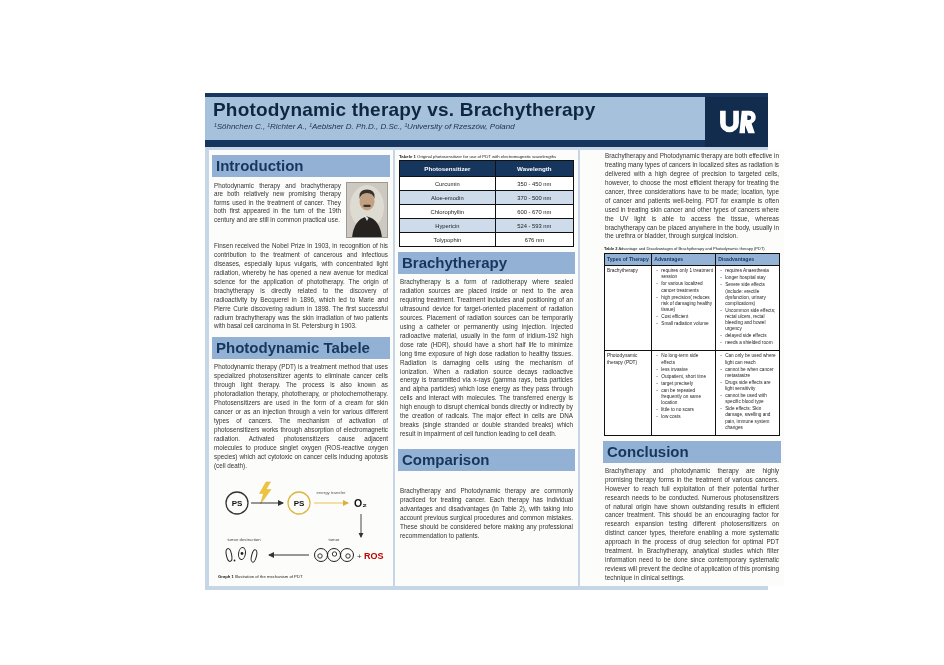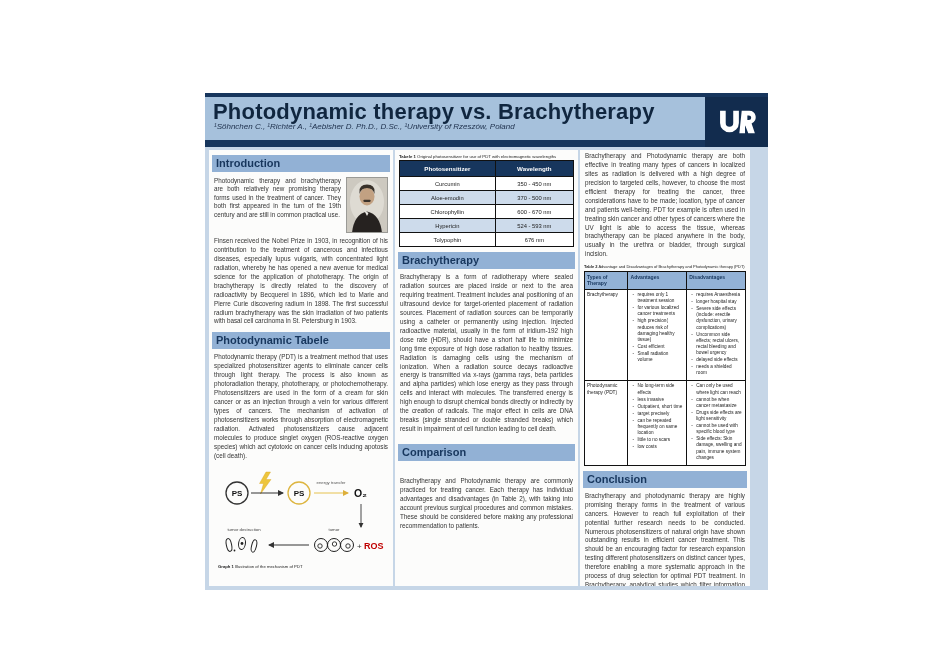--- a/index.html
+++ b/index.html
@@ -5,31 +5,31 @@
   html,body { margin:0; padding:0; }
   body {
     width:944px; height:665px; position:relative; overflow:hidden;
     background:#ffffff;
     font-family:"Liberation Sans", sans-serif;
     -webkit-font-smoothing:antialiased;
   }
   .poster { position:absolute; left:205px; top:93px; width:563px; height:497px; background:#c6d6e7; }
   .bar-top { position:absolute; top:0; left:0; right:0; height:4px; background:#17365d; }
   .title-band { position:absolute; top:4px; left:0; right:0; height:43px; background:#a6c1dc; }
-  .poster-title { position:absolute; left:8px; top:2px; font-size:22px; font-weight:bold; color:#10263f; letter-spacing:.2px; white-space:nowrap; }
+  .poster-title { position:absolute; left:8px; top:2px; font-size:19px; font-weight:bold; color:#10263f; letter-spacing:.2px; white-space:nowrap; }
   .poster-authors { position:absolute; left:9px; top:25px; font-size:8px; font-style:italic; color:#1c2e4a; white-space:nowrap;text-align:right; }
   .bar-mid { position:absolute; top:47px; left:0; right:0; height:7px; background:#17365d; }
   .logo-box { position:absolute; top:4px; right:0; width:63px; height:50px; background:#122c4e; display:flex; align-items:center; justify-content:center; z-index:2; }
 
   .col { position:absolute; top:57px; height:436px; background:#fcfcfb; overflow:hidden; }
   .col1 { left:4px;   width:184px; }
   .col2 { left:190px; width:183px; }
-  .col3 { left:375px; width:170px; }
-
-  .sec-h { margin:5px 3px 4px 3px; background:#92b1d5; color:#17365d; font-weight:bold; font-size:11px; padding:2px 4px 3px 4px; }
+  .col3 { left:375px; width:184px;padding-left:20px; }
+
+  .sec-h { margin:5px 3px 4px 3px; background:#92b1d5; color:#17365d; font-weight:bold; font-size:15px; padding:2px 4px 3px 4px; }
   .body-text { margin:4px 5px 6px 5px; font-size:6.3px; line-height:1.42; color:#333; text-align:justify; }
 
   .intro-row { display:flex; gap:5px; margin:5px 5px 0 5px; }
   .intro-p1 { flex:1; margin:0; font-size:6.3px; line-height:1.34; color:#333; text-align:justify; }
   .photo { width:42px; height:56px; flex:none; }
 
   .caption { font-size:4.3px; color:#222; margin:4px 4px 1px 4px; line-height:1.2; }
   .cap-b { font-weight:bold; }
 
   table { border-collapse:collapse; margin:1px 4px; width:calc(100% - 8px); table-layout:fixed; }

